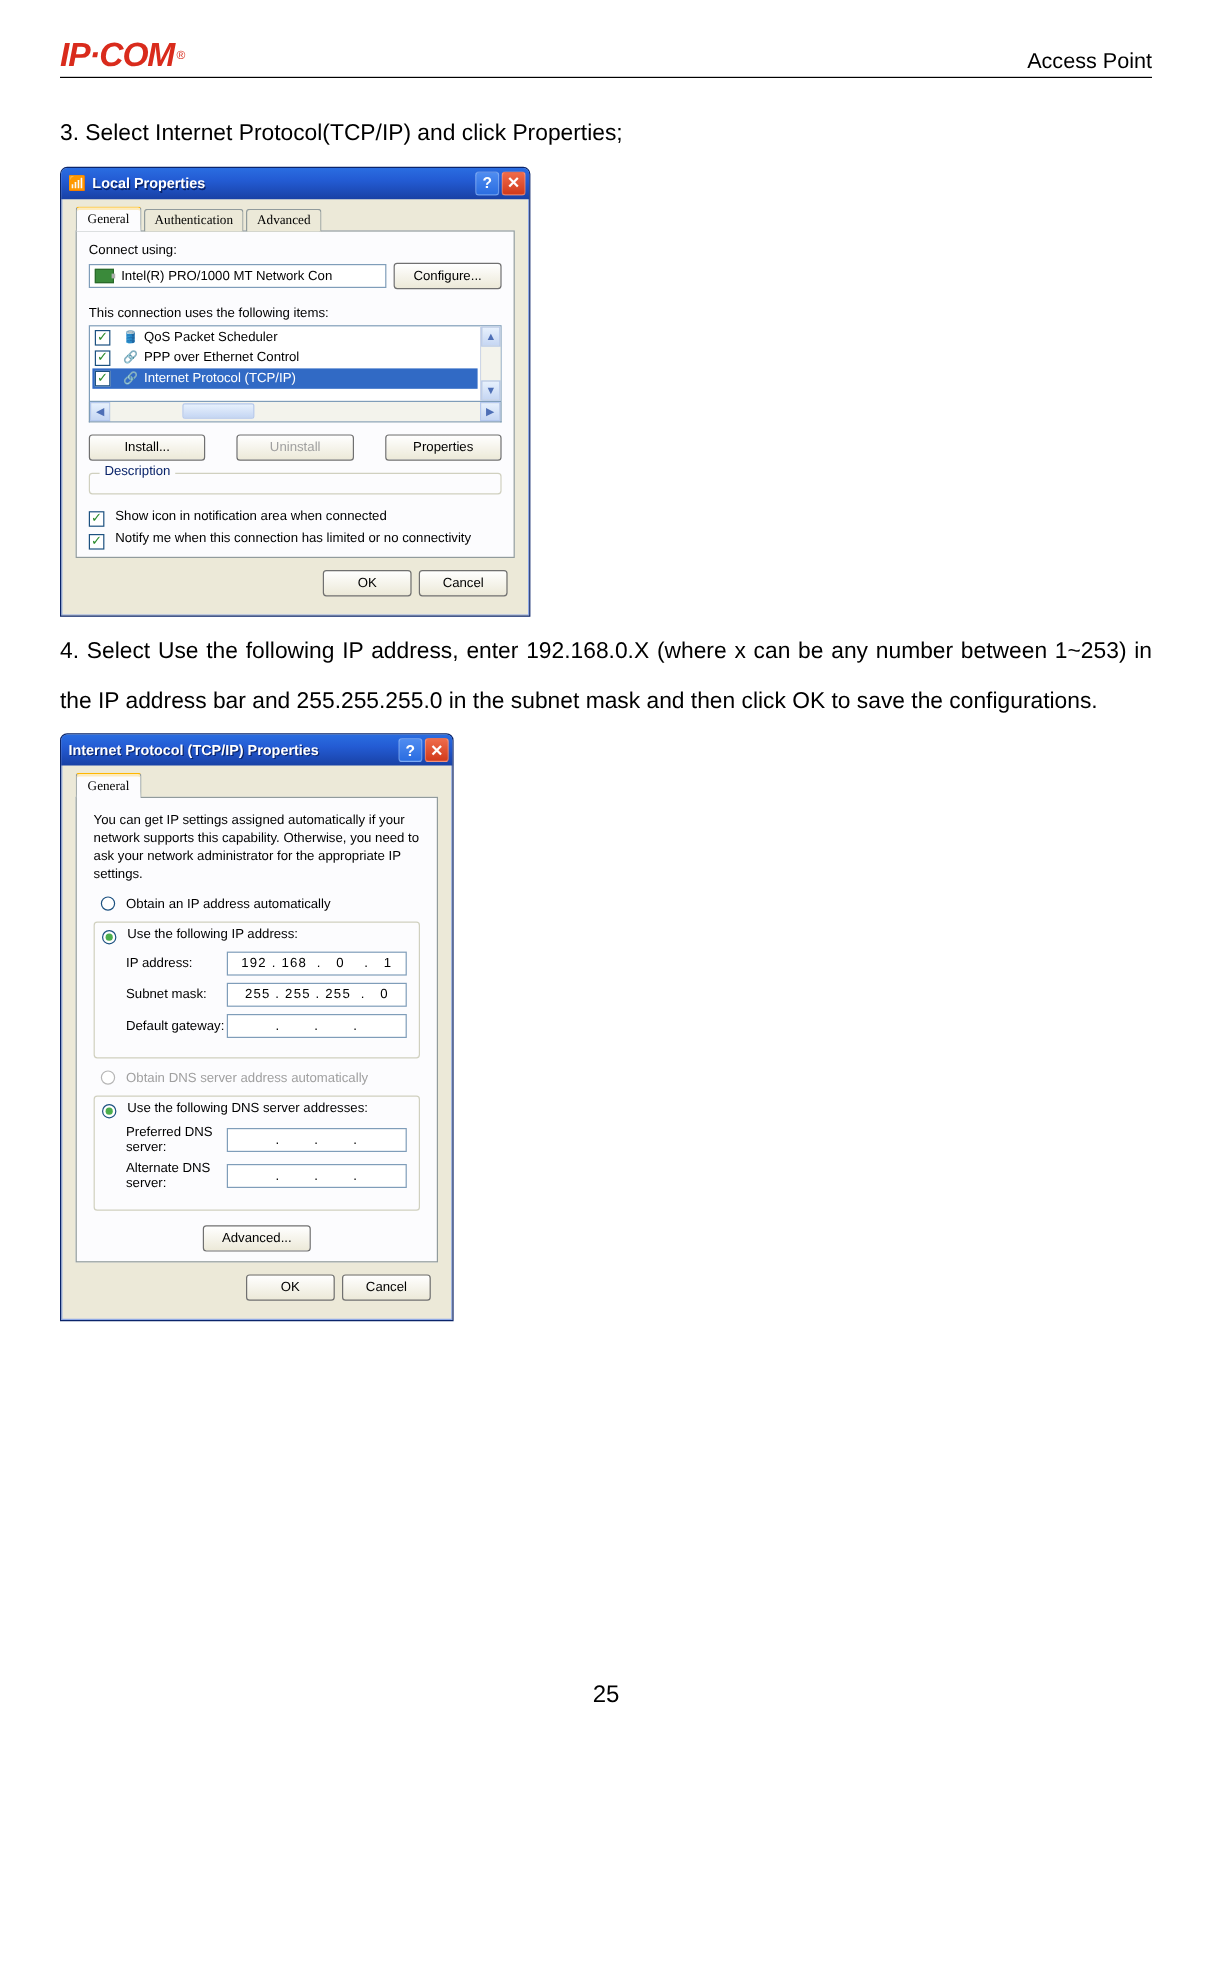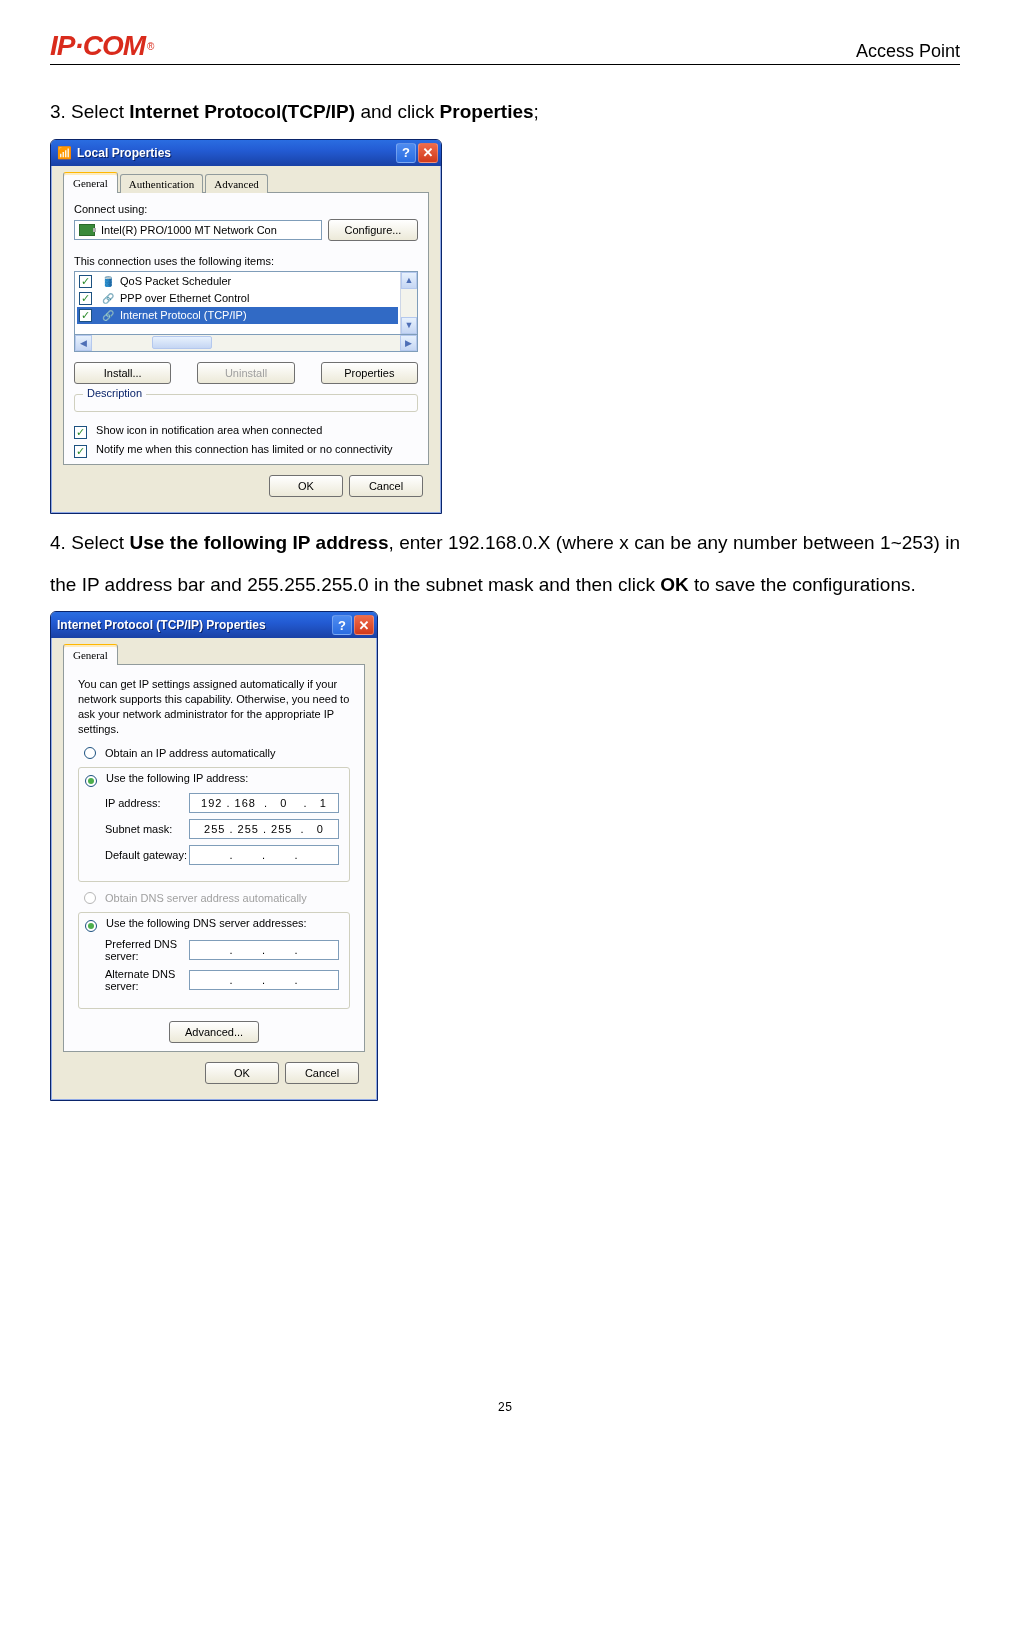--- a/index.html
+++ b/index.html
@@ -43,30 +43,29 @@
   .header-right {
     font-size: 18px;
     color: #000;
   }
   .body-text {
     font-size: 19px;
     line-height: 2.2;
     margin: 8px 0 6px 0;
     text-align: justify;
   }
-  .body-text b { font-weight: 700; }
+  .body-text b { font-weight: 400; }
   .fig {
     display: block;
     margin: 0 auto 6px auto;
   }
   .pagenum {
     text-align: center;
-    font-size: 12px;
+    font-size: 20px;
     margin-top: 300px;
-    font-family: Liberation Mono, monospace;
   }
 
   
   .xp-window {
     font-family: Tahoma, Verdana, sans-serif;
     font-size: 11px;
     color: #000;
     background: #ece9d8;
     border: 1px solid #0a246a;
     border-radius: 6px 6px 0 0;

